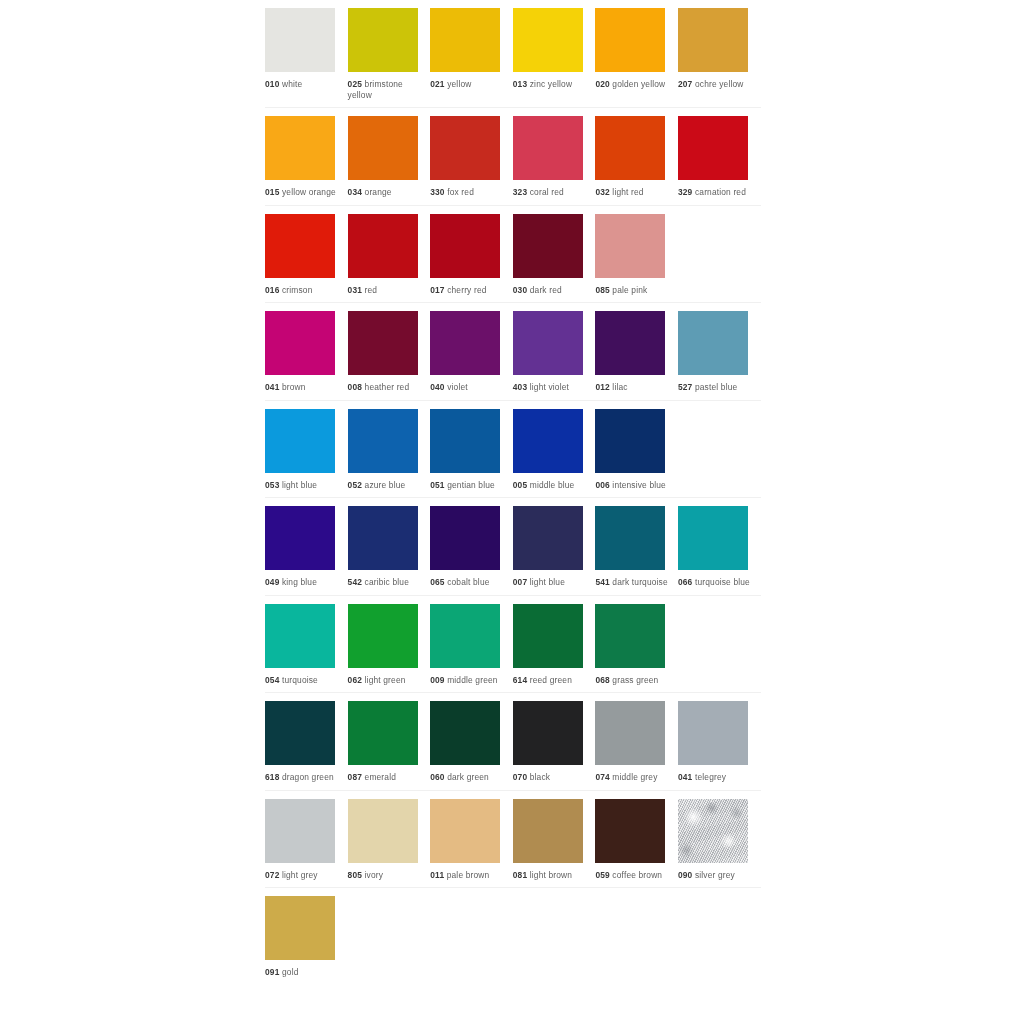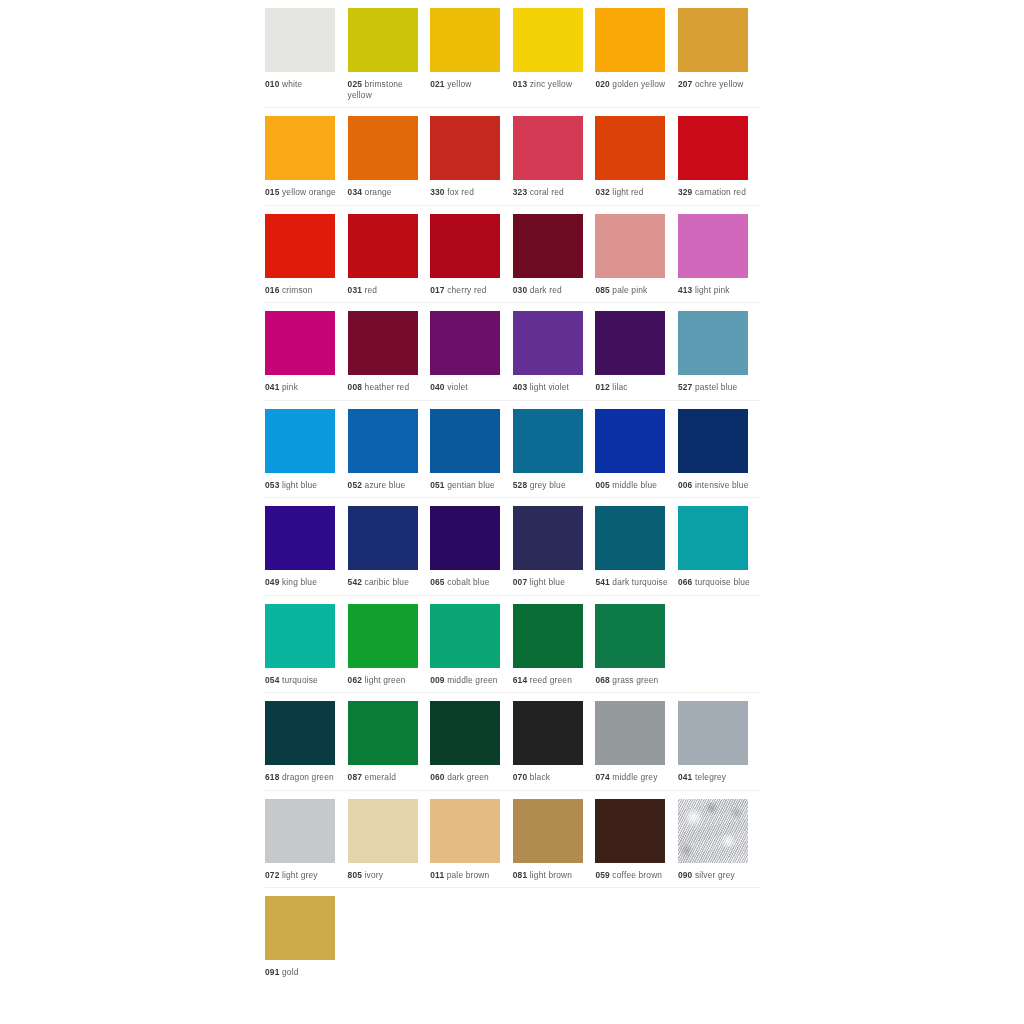--- a/index.html
+++ b/index.html
@@ -162,29 +162,25 @@
           <div class="swatch-label"><span class="code">017</span> <span class="cname">cherry red</span></div>
         </div>
         <div class="swatch-cell">
           <div class="swatch-chip" title="030 dark red" style="background-color: rgb(110, 10, 34);"></div>
           <div class="swatch-label"><span class="code">030</span> <span class="cname">dark red</span></div>
         </div>
         <div class="swatch-cell">
           <div class="swatch-chip" title="085 pale pink" style="background-color: rgb(220, 148, 144);"></div>
           <div class="swatch-label"><span class="code">085</span> <span class="cname">pale pink</span></div>
         </div>
-        <div class="swatch-cell">
-          <div class="swatch-chip" title="413 light pink" style="background-color: rgb(210, 104, 187);"></div>
-          <div class="swatch-label"><span class="code">413</span> <span class="cname">light pink</span></div>
-        </div>
       </div>
       <div class="swatch-row">
         <div class="swatch-cell">
           <div class="swatch-chip" title="041 pink" style="background-color: rgb(196, 4, 116);"></div>
-          <div class="swatch-label"><span class="code">041</span> <span class="cname">pink</span></div>
+          <div class="swatch-label"><span class="code">041</span> <span class="cname">brown</span></div>
         </div>
         <div class="swatch-cell">
           <div class="swatch-chip" title="008 heather red" style="background-color: rgb(117, 11, 45);"></div>
           <div class="swatch-label"><span class="code">008</span> <span class="cname">heather red</span></div>
         </div>
         <div class="swatch-cell">
           <div class="swatch-chip" title="040 violet" style="background-color: rgb(107, 16, 105);"></div>
           <div class="swatch-label"><span class="code">040</span> <span class="cname">violet</span></div>
         </div>
         <div class="swatch-cell">
@@ -205,24 +201,20 @@
           <div class="swatch-chip" title="053 light blue" style="background-color: rgb(11, 154, 221);"></div>
           <div class="swatch-label"><span class="code">053</span> <span class="cname">light blue</span></div>
         </div>
         <div class="swatch-cell">
           <div class="swatch-chip" title="052 azure blue" style="background-color: rgb(13, 98, 174);"></div>
           <div class="swatch-label"><span class="code">052</span> <span class="cname">azure blue</span></div>
         </div>
         <div class="swatch-cell">
           <div class="swatch-chip" title="051 gentian blue" style="background-color: rgb(10, 89, 156);"></div>
           <div class="swatch-label"><span class="code">051</span> <span class="cname">gentian blue</span></div>
-        </div>
-        <div class="swatch-cell">
-          <div class="swatch-chip" title="528 grey blue" style="background-color: rgb(13, 106, 146);"></div>
-          <div class="swatch-label"><span class="code">528</span> <span class="cname">grey blue</span></div>
         </div>
         <div class="swatch-cell">
           <div class="swatch-chip" title="005 middle blue" style="background-color: rgb(11, 47, 164);"></div>
           <div class="swatch-label"><span class="code">005</span> <span class="cname">middle blue</span></div>
         </div>
         <div class="swatch-cell">
           <div class="swatch-chip" title="006 intensive blue" style="background-color: rgb(10, 46, 106);"></div>
           <div class="swatch-label"><span class="code">006</span> <span class="cname">intensive blue</span></div>
         </div>
       </div>

